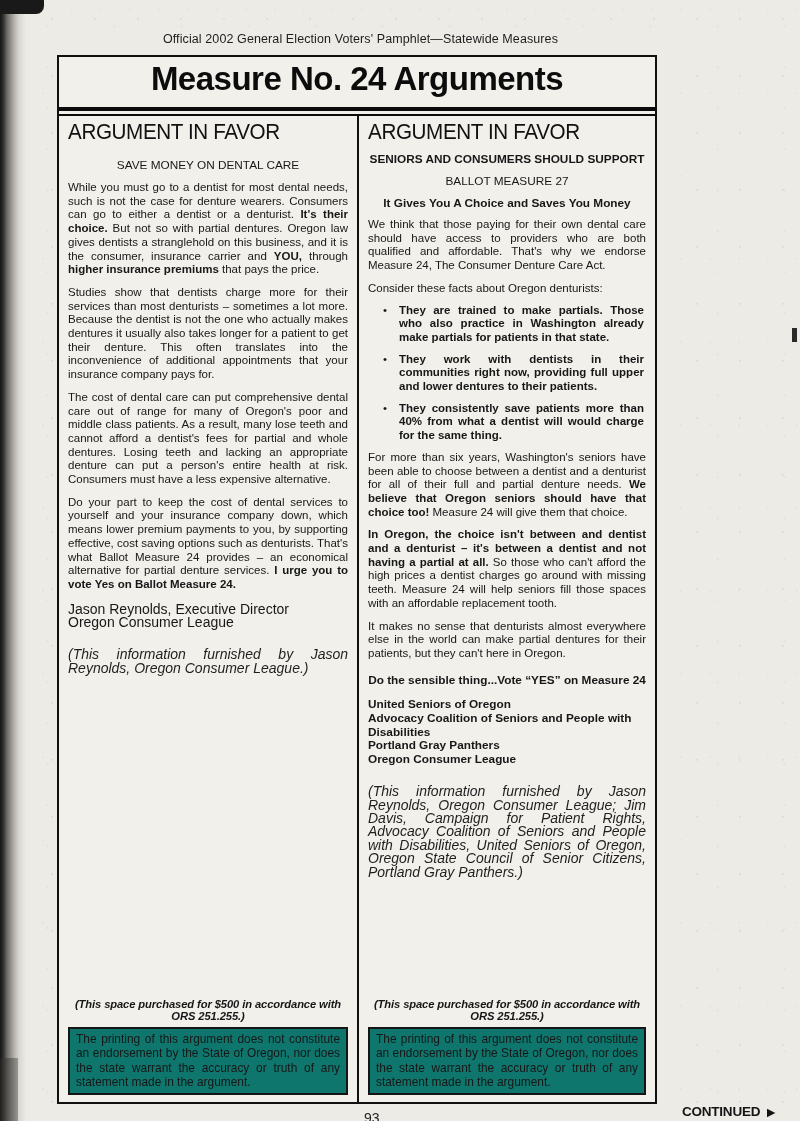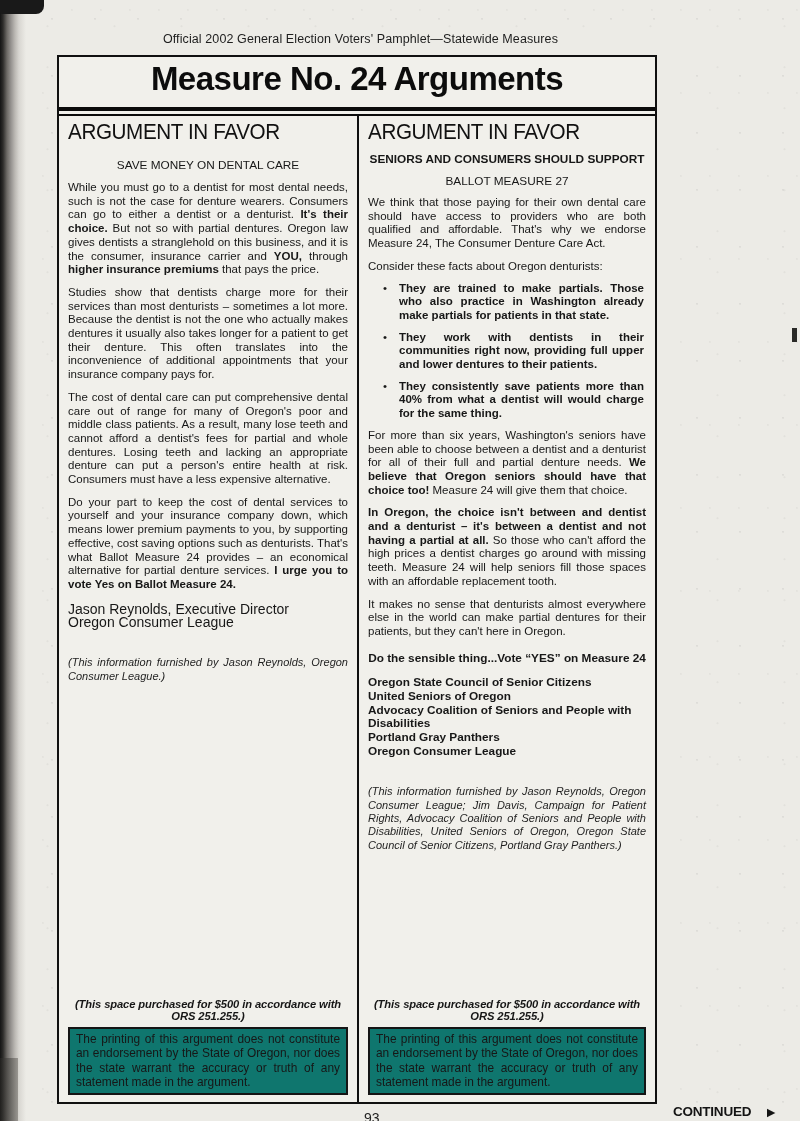--- a/index.html
+++ b/index.html
@@ -57,36 +57,36 @@
   }
   .bullet::before{content:"\2022";position:absolute;left:15px;top:0;font-weight:normal;}
   .center-line{text-align:center;font-size:11.8px;margin:0 0 8px 0;}
   .center-line.bold{font-weight:bold;}
   .cta{text-align:center;font-weight:bold;font-size:11.8px;margin:3px 0 11px 0;}
   .endorser{font-weight:bold;font-size:11.8px;line-height:13.9px;}
   .endorser-list{margin:0 0 10px 0;}
   .sig-line{font-size:14px;line-height:13.7px;}
   .sig-list{margin:2px 0 10px 0;}
   .furnished{
-    font-style:italic;font-size:11px;line-height:13.4px;text-align:justify;
-    margin:16px 0 0 0;color:#1f1f1f;
+    font-style:italic;font-size:14px;line-height:13.4px;text-align:justify;
+    margin:8px 0 0 0;color:#1f1f1f;
   }
   .bottom-block{margin-top:auto;}
   .purchase{
     font-weight:bold;font-style:italic;font-size:11.2px;text-align:center;
     margin:0 0 5px 0;letter-spacing:-0.1px;
   }
   .disclaimer-box{
     border:2px solid #151515;padding:3px 6px 4px 6px;
     font-size:11.9px;line-height:14.2px;text-align:justify;background:#0f766e;
   }
   .page-number{position:absolute;left:364px;top:1110px;font-size:14px;color:#222;}
   .continued{
     position:absolute;right:22px;top:1104px;font-weight:bold;font-size:13.5px;
-    letter-spacing:-0.2px;color:#141414;display:flex;align-items:flex-end;gap:13px;
+    letter-spacing:-0.2px;color:#141414;display:flex;align-items:flex-end;gap:4px;
   }
   .continued .arrow{font-size:14px;line-height:1;}
   b{font-weight:bold;}
 </style>
 </head>
 <body>
 
 <div class="page">
   <div class="binding"></div>
   <div class="binding-blob-top"></div>
@@ -119,36 +119,36 @@
           <div class="purchase">(This space purchased for $500 in accordance with ORS 251.255.)</div>
           <div class="disclaimer-box">The printing of this argument does not constitute an endorsement by the State of Oregon, nor does the state warrant the accuracy or truth of any statement made in the argument.</div>
         </div>
       </div>
 
       <div class="col col-right">
         <div class="col-label">ARGUMENT IN FAVOR</div>
         <div>
             <div class="center-line bold">SENIORS AND CONSUMERS SHOULD SUPPORT</div>
             <div class="center-line">BALLOT MEASURE 27</div>
+            <div class="center-line bold">It Gives You A Choice and Saves You Money</div>
           </div>
         <div class="plain-para">We think that those paying for their own dental care should have access to providers who are both qualified and affordable. That's why we endorse Measure 24, The Consumer Denture Care Act.</div>
         <div class="facts-lead">Consider these facts about Oregon denturists:</div>
         <div>
             <div class="bullet bold">They are trained to make partials. Those who also practice in Washington already make partials for patients in that state.</div>
             <div class="bullet bold">They work with dentists in their communities right now, providing full upper and lower dentures to their patients.</div>
             <div class="bullet bold">They consistently save patients more than 40% from what a dentist will would charge for the same thing.</div>
           </div>
         <div>
             <div class="para"><span>For more than six years, Washington's seniors have been able to choose between a dentist and a denturist for all of their full and partial denture needs. </span><b>We believe that Oregon seniors should have that choice too!</b><span> Measure 24 will give them that choice.</span></div>
             <div class="para"><b>In Oregon, the choice isn't between and dentist and a denturist – it's between a dentist and not having a partial at all.</b><span> So those who can't afford the high prices a dentist charges go around with missing teeth. Measure 24 will help seniors fill those spaces with an affordable replacement tooth.</span></div>
             <div class="para"><span>It makes no sense that denturists almost everywhere else in the world can make partial dentures for their patients, but they can't here in Oregon.</span></div>
           </div>
         <div class="cta">Do the sensible thing...Vote “YES” on Measure 24</div>
         <div class="endorser-list">
-            <div class="endorser bold">Oregon State Council of Senior Citizens</div>
             <div class="endorser bold">United Seniors of Oregon</div>
             <div class="endorser bold">Advocacy Coalition of Seniors and People with Disabilities</div>
             <div class="endorser bold">Portland Gray Panthers</div>
             <div class="endorser bold">Oregon Consumer League</div>
           </div>
         <div class="furnished">(This information furnished by Jason Reynolds, Oregon Consumer League; Jim Davis, Campaign for Patient Rights, Advocacy Coalition of Seniors and People with Disabilities, United Seniors of Oregon, Oregon State Council of Senior Citizens, Portland Gray Panthers.)</div>
         <div class="bottom-block">
           <div class="purchase">(This space purchased for $500 in accordance with ORS 251.255.)</div>
           <div class="disclaimer-box">The printing of this argument does not constitute an endorsement by the State of Oregon, nor does the state warrant the accuracy or truth of any statement made in the argument.</div>
         </div>

